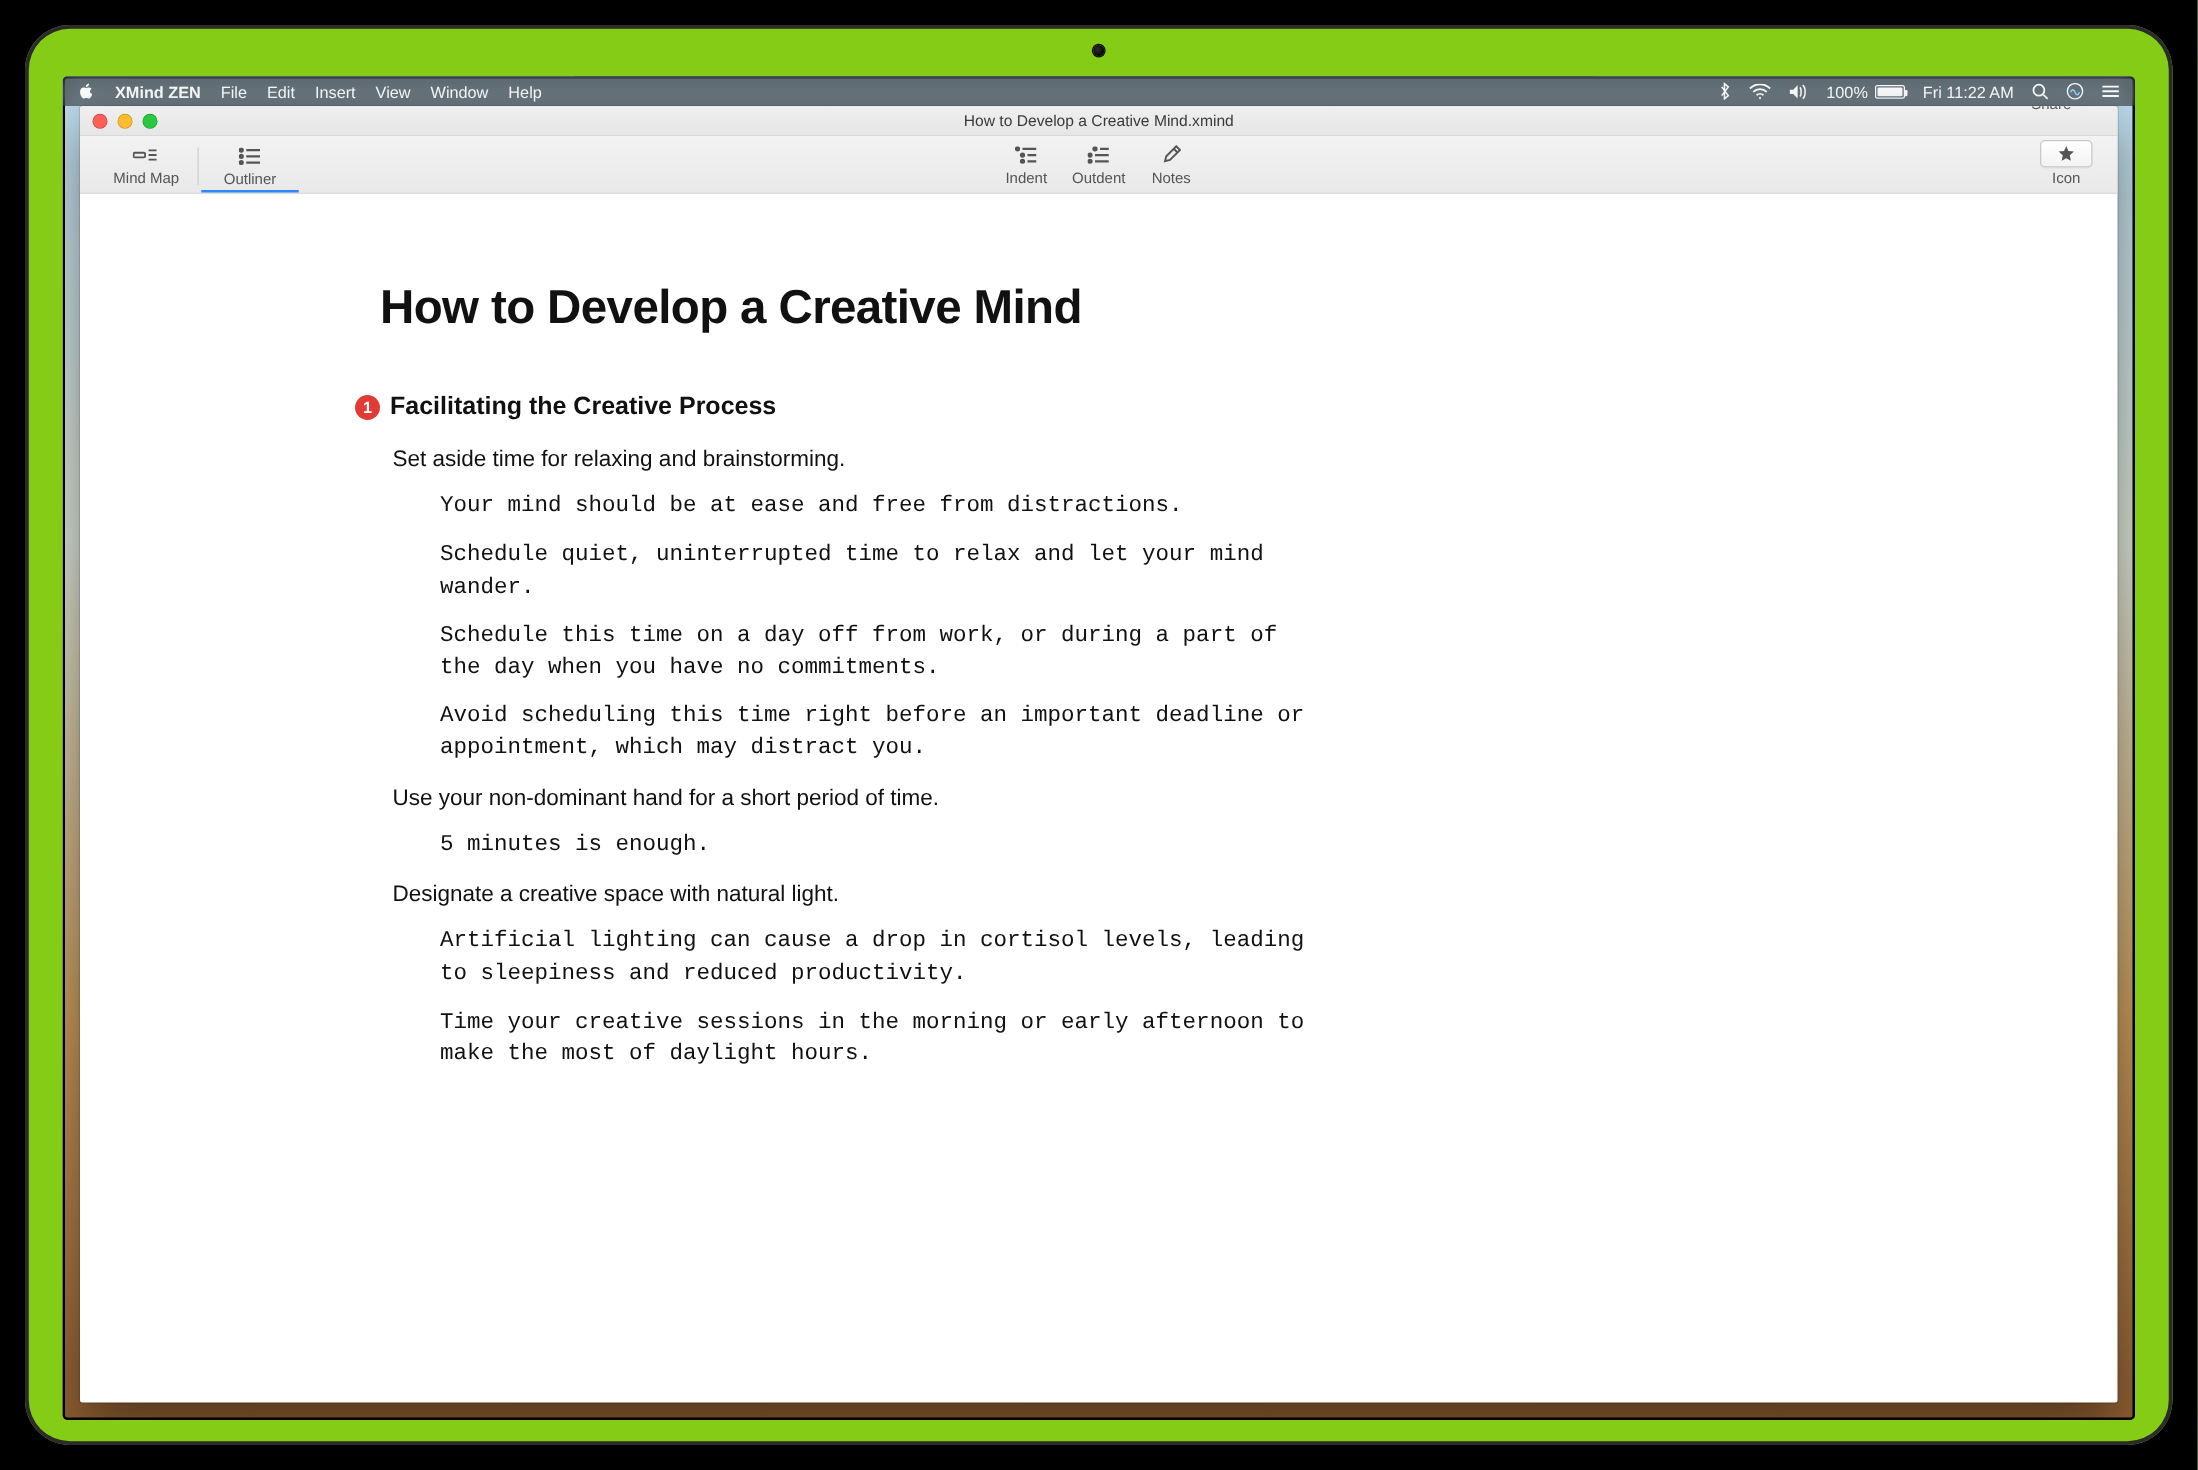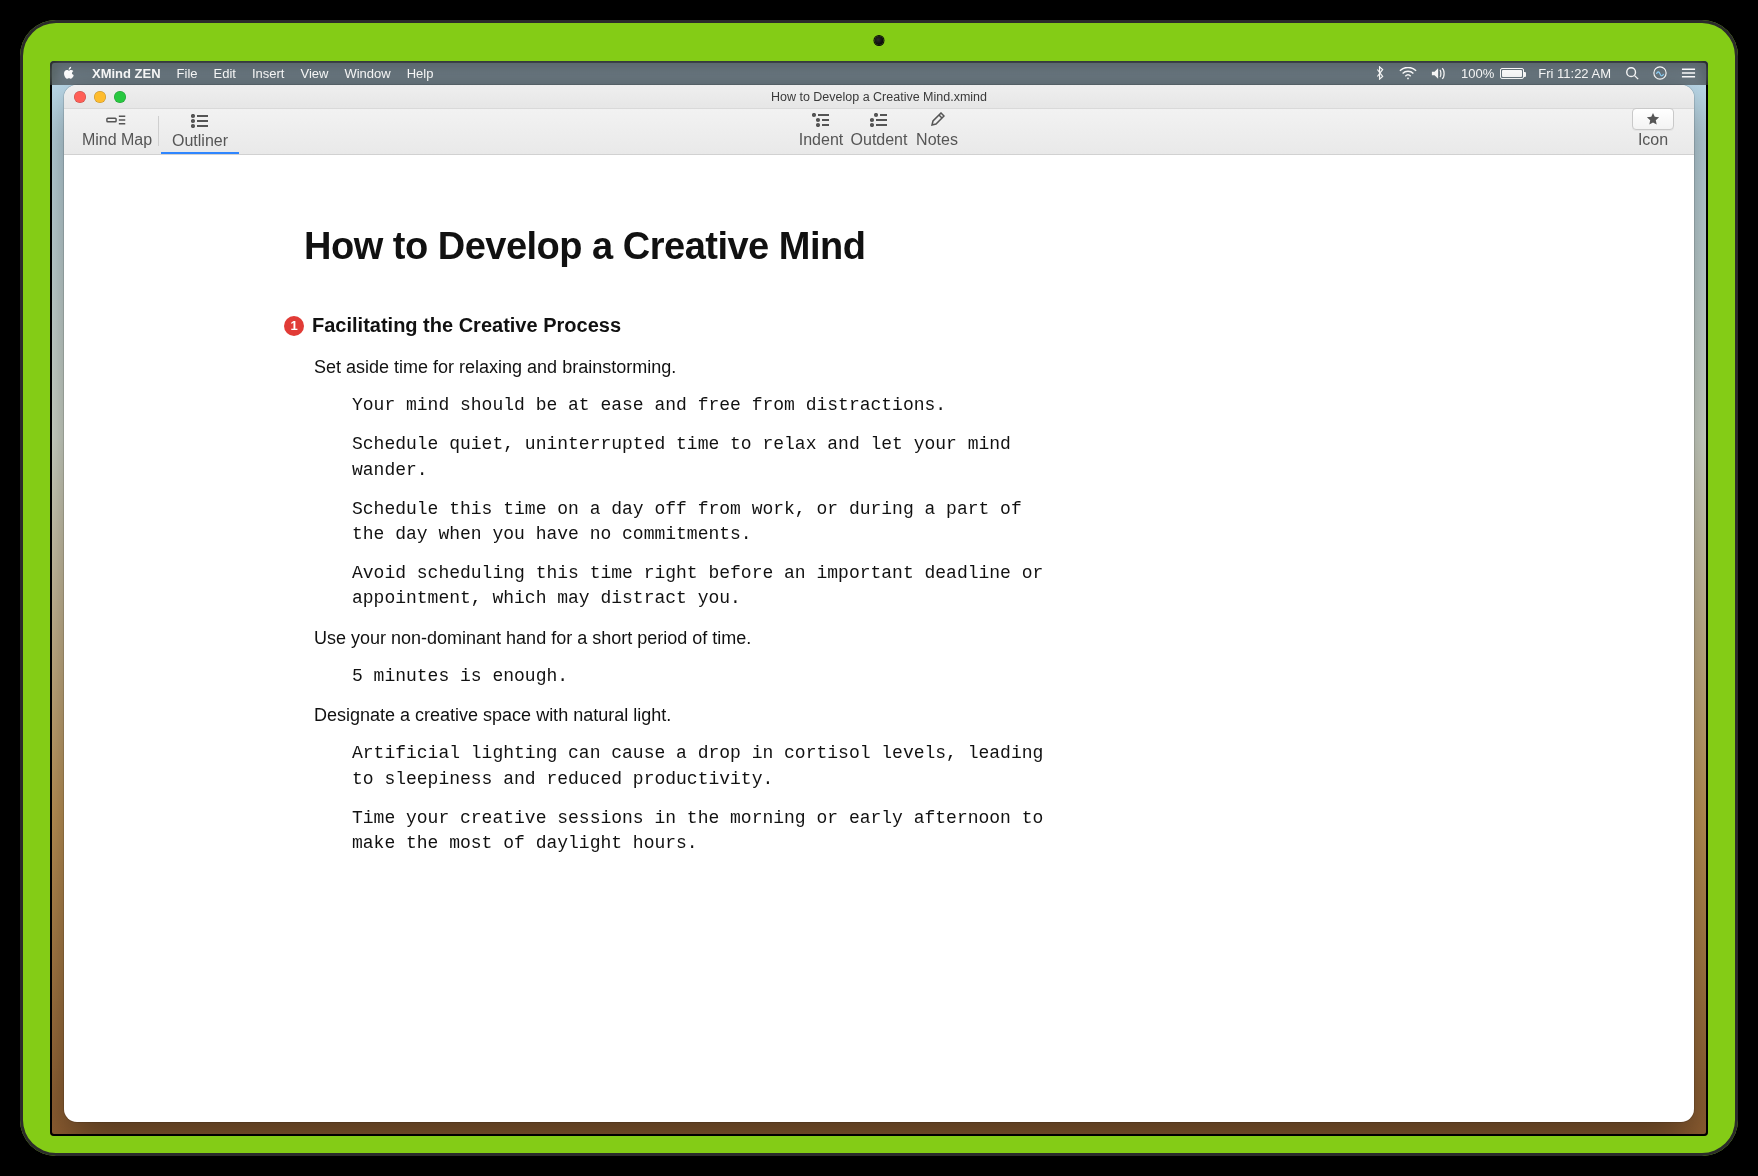--- a/index.html
+++ b/index.html
@@ -56,21 +56,21 @@
   .battery { display:flex; align-items:center; gap:6px; }
   .battery-icon { width:24px; height:11px; border:1px solid #fff; border-radius:2px; position:relative; }
   .battery-icon::after { content:''; position:absolute; right:-3px; top:3px; width:2px; height:5px; background:#fff; border-radius:0 1px 1px 0; }
   .battery-fill { position:absolute; left:1px; top:1px; bottom:1px; right:1px; background:#fff; border-radius:1px; }
 
   
   .app-window {
     position: absolute;
     left: 14px; right: 14px; top: 24px; bottom: 14px;
     background: #fff;
-    border-radius: 13px;
+    border-radius: 2px;
     overflow: hidden;
     box-shadow: 0 18px 45px rgba(0,0,0,.45), 0 0 0 1px rgba(0,0,0,.12);
     display: flex; flex-direction: column;
   }
   .titlebar {
     height: 24px;
     background: linear-gradient(#efefef,#e6e6e6);
     border-bottom: 1px solid #d9d9d9;
     display: flex; align-items: center;
     position: relative;
@@ -81,21 +81,21 @@
   .traffic span { width:12px; height:12px; border-radius:50%; display:block; box-shadow: inset 0 0 0 .5px rgba(0,0,0,.25); }
   .t-close{background:#ff5f57;} .t-min{background:#febc2e;} .t-max{background:#28c840;}
   .win-title { margin: 0 auto; }
 
   .toolbar {
     height: 46px;
     background: linear-gradient(#f2f2f2,#e9e9e9);
     border-bottom: 1px solid #d1d1d1;
     display: flex; align-items: flex-end;
     padding: 0 14px 3px 14px;
-    font-size: 16px; color: #555;
+    font-size: 12px; color: #555;
     position: relative;
   }
   .tb-group { display:flex; gap:0; }
   .tb-btn {
     display:flex; flex-direction:column; align-items:center; justify-content:center;
     width: 78px; gap: 1px; cursor: default;
     padding-bottom: 2px;
   }
   .tb-btn .glyph { height:20px; display:flex; align-items:center; justify-content:center; color:#555; }
   .tb-btn.active { border-bottom: 2px solid #2f86ff; margin-bottom:-3px; padding-bottom:1px; }

